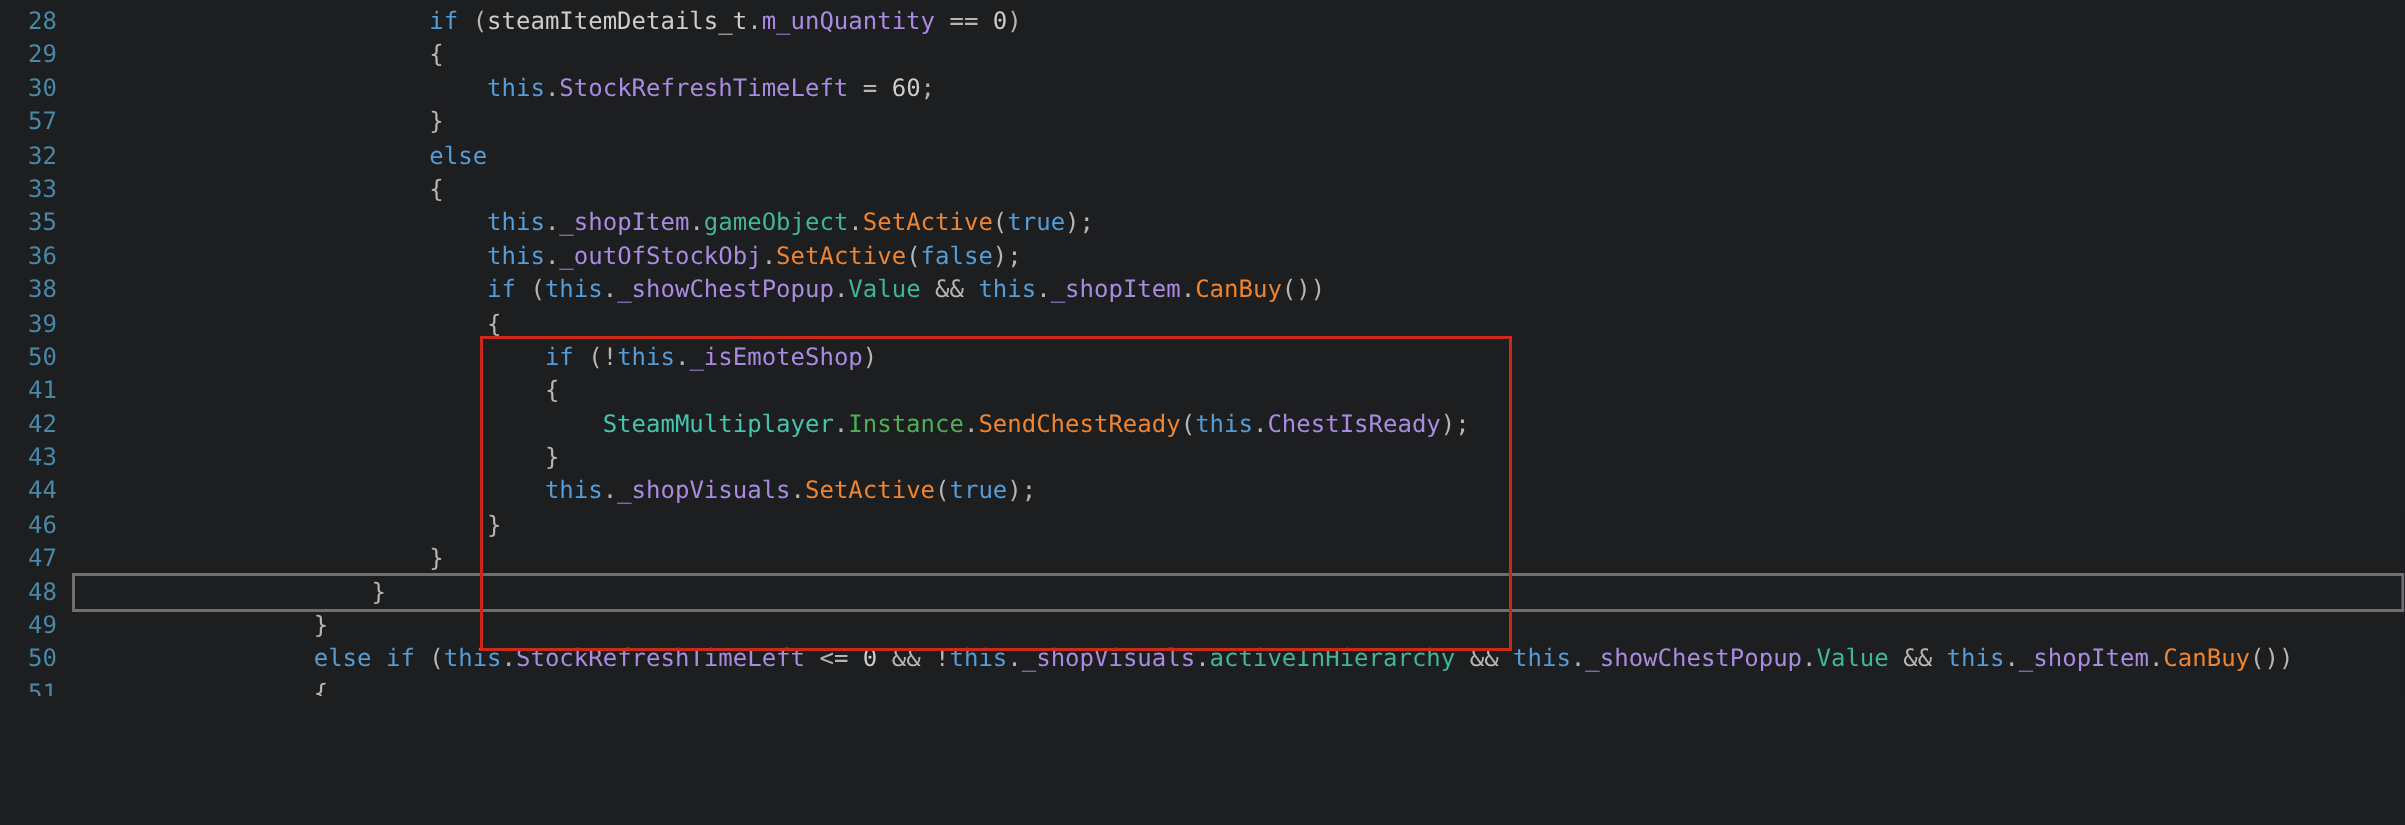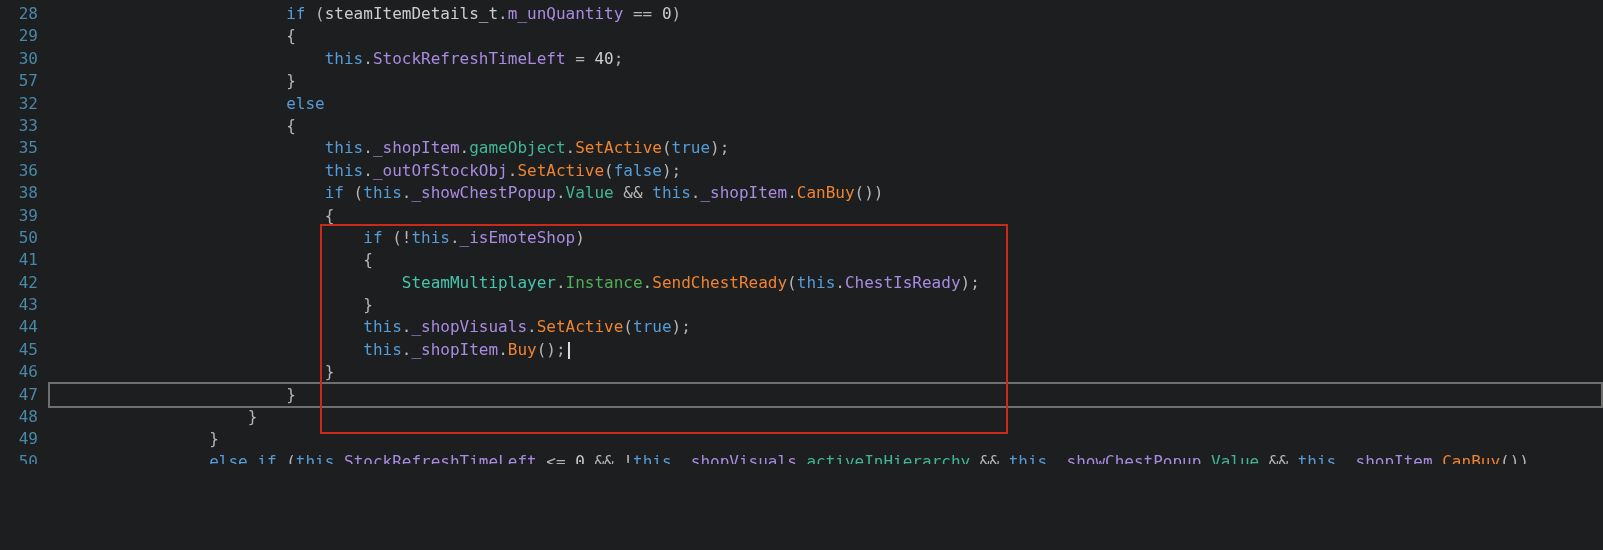--- a/index.html
+++ b/index.html
@@ -77,34 +77,33 @@
 </head>
 <body>
 
 <div id="screen">
   <div id="code-area">
     <div id="current-line-box" style="top: 382px; height: 26px;"></div>
     <div id="annotation-box" style="top: 224px; height: 210px; left: 320px; width: 688px;"></div>
 
   <div class="line"><span class="ln">28</span><span class="code">                        <span class="tok-k">if</span><span class="tok-o"> (</span><span class="tok-d">steamItemDetails_t</span><span class="tok-o">.</span><span class="tok-f">m_unQuantity</span><span class="tok-o"> == </span><span class="tok-d">0</span><span class="tok-o">)</span></span></div>
       <div class="line"><span class="ln">29</span><span class="code">                        <span class="tok-o">{</span></span></div>
-      <div class="line"><span class="ln">30</span><span class="code">                            <span class="tok-k">this</span><span class="tok-o">.</span><span class="tok-f">StockRefreshTimeLeft</span><span class="tok-o"> = </span><span class="tok-d">40</span><span class="tok-o">;</span></span></div>
+      <div class="line"><span class="ln">30</span><span class="code">                            <span class="tok-k">this</span><span class="tok-o">.</span><span class="tok-f">StockRefreshTimeLeft</span><span class="tok-o"> = </span><span class="tok-d">60</span><span class="tok-o">;</span></span></div>
       <div class="line"><span class="ln">57</span><span class="code">                        <span class="tok-o">}</span></span></div>
       <div class="line"><span class="ln">32</span><span class="code">                        <span class="tok-k">else</span></span></div>
       <div class="line"><span class="ln">33</span><span class="code">                        <span class="tok-o">{</span></span></div>
       <div class="line"><span class="ln">35</span><span class="code">                            <span class="tok-k">this</span><span class="tok-o">.</span><span class="tok-f">_shopItem</span><span class="tok-o">.</span><span class="tok-p">gameObject</span><span class="tok-o">.</span><span class="tok-m">SetActive</span><span class="tok-o">(</span><span class="tok-k">true</span><span class="tok-o">);</span></span></div>
       <div class="line"><span class="ln">36</span><span class="code">                            <span class="tok-k">this</span><span class="tok-o">.</span><span class="tok-f">_outOfStockObj</span><span class="tok-o">.</span><span class="tok-m">SetActive</span><span class="tok-o">(</span><span class="tok-k">false</span><span class="tok-o">);</span></span></div>
       <div class="line"><span class="ln">38</span><span class="code">                            <span class="tok-k">if</span><span class="tok-o"> (</span><span class="tok-k">this</span><span class="tok-o">.</span><span class="tok-f">_showChestPopup</span><span class="tok-o">.</span><span class="tok-p">Value</span><span class="tok-o"> &amp;&amp; </span><span class="tok-k">this</span><span class="tok-o">.</span><span class="tok-f">_shopItem</span><span class="tok-o">.</span><span class="tok-m">CanBuy</span><span class="tok-o">())</span></span></div>
       <div class="line"><span class="ln">39</span><span class="code">                            <span class="tok-o">{</span></span></div>
       <div class="line"><span class="ln">50</span><span class="code">                                <span class="tok-k">if</span><span class="tok-o"> (!</span><span class="tok-k">this</span><span class="tok-o">.</span><span class="tok-f">_isEmoteShop</span><span class="tok-o">)</span></span></div>
       <div class="line"><span class="ln">41</span><span class="code">                                <span class="tok-o">{</span></span></div>
       <div class="line"><span class="ln">42</span><span class="code">                                    <span class="tok-t">SteamMultiplayer</span><span class="tok-o">.</span><span class="tok-s">Instance</span><span class="tok-o">.</span><span class="tok-m">SendChestReady</span><span class="tok-o">(</span><span class="tok-k">this</span><span class="tok-o">.</span><span class="tok-f">ChestIsReady</span><span class="tok-o">);</span></span></div>
       <div class="line"><span class="ln">43</span><span class="code">                                <span class="tok-o">}</span></span></div>
       <div class="line"><span class="ln">44</span><span class="code">                                <span class="tok-k">this</span><span class="tok-o">.</span><span class="tok-f">_shopVisuals</span><span class="tok-o">.</span><span class="tok-m">SetActive</span><span class="tok-o">(</span><span class="tok-k">true</span><span class="tok-o">);</span></span></div>
-      <div class="line"><span class="ln">45</span><span class="code">                                <span class="tok-k">this</span><span class="tok-o">.</span><span class="tok-f">_shopItem</span><span class="tok-o">.</span><span class="tok-m">Buy</span><span class="tok-o">();</span><span class="caret"></span></span></div>
       <div class="line"><span class="ln">46</span><span class="code">                            <span class="tok-o">}</span></span></div>
       <div class="line"><span class="ln">47</span><span class="code">                        <span class="tok-o">}</span></span></div>
       <div class="line"><span class="ln">48</span><span class="code">                    <span class="tok-o">}</span></span></div>
       <div class="line"><span class="ln">49</span><span class="code">                <span class="tok-o">}</span></span></div>
       <div class="line"><span class="ln">50</span><span class="code">                <span class="tok-k">else</span><span class="tok-o"> </span><span class="tok-k">if</span><span class="tok-o"> (</span><span class="tok-k">this</span><span class="tok-o">.</span><span class="tok-f">StockRefreshTimeLeft</span><span class="tok-o"> &lt;= </span><span class="tok-d">0</span><span class="tok-o"> &amp;&amp; !</span><span class="tok-k">this</span><span class="tok-o">.</span><span class="tok-f">_shopVisuals</span><span class="tok-o">.</span><span class="tok-p">activeInHierarchy</span><span class="tok-o"> &amp;&amp; </span><span class="tok-k">this</span><span class="tok-o">.</span><span class="tok-f">_showChestPopup</span><span class="tok-o">.</span><span class="tok-p">Value</span><span class="tok-o"> &amp;&amp; </span><span class="tok-k">this</span><span class="tok-o">.</span><span class="tok-f">_shopItem</span><span class="tok-o">.</span><span class="tok-m">CanBuy</span><span class="tok-o">())</span></span></div>
       <div class="line"><span class="ln">51</span><span class="code">                <span class="tok-o">{</span></span></div>
     </div>
 </div>
 
 </body></html>

